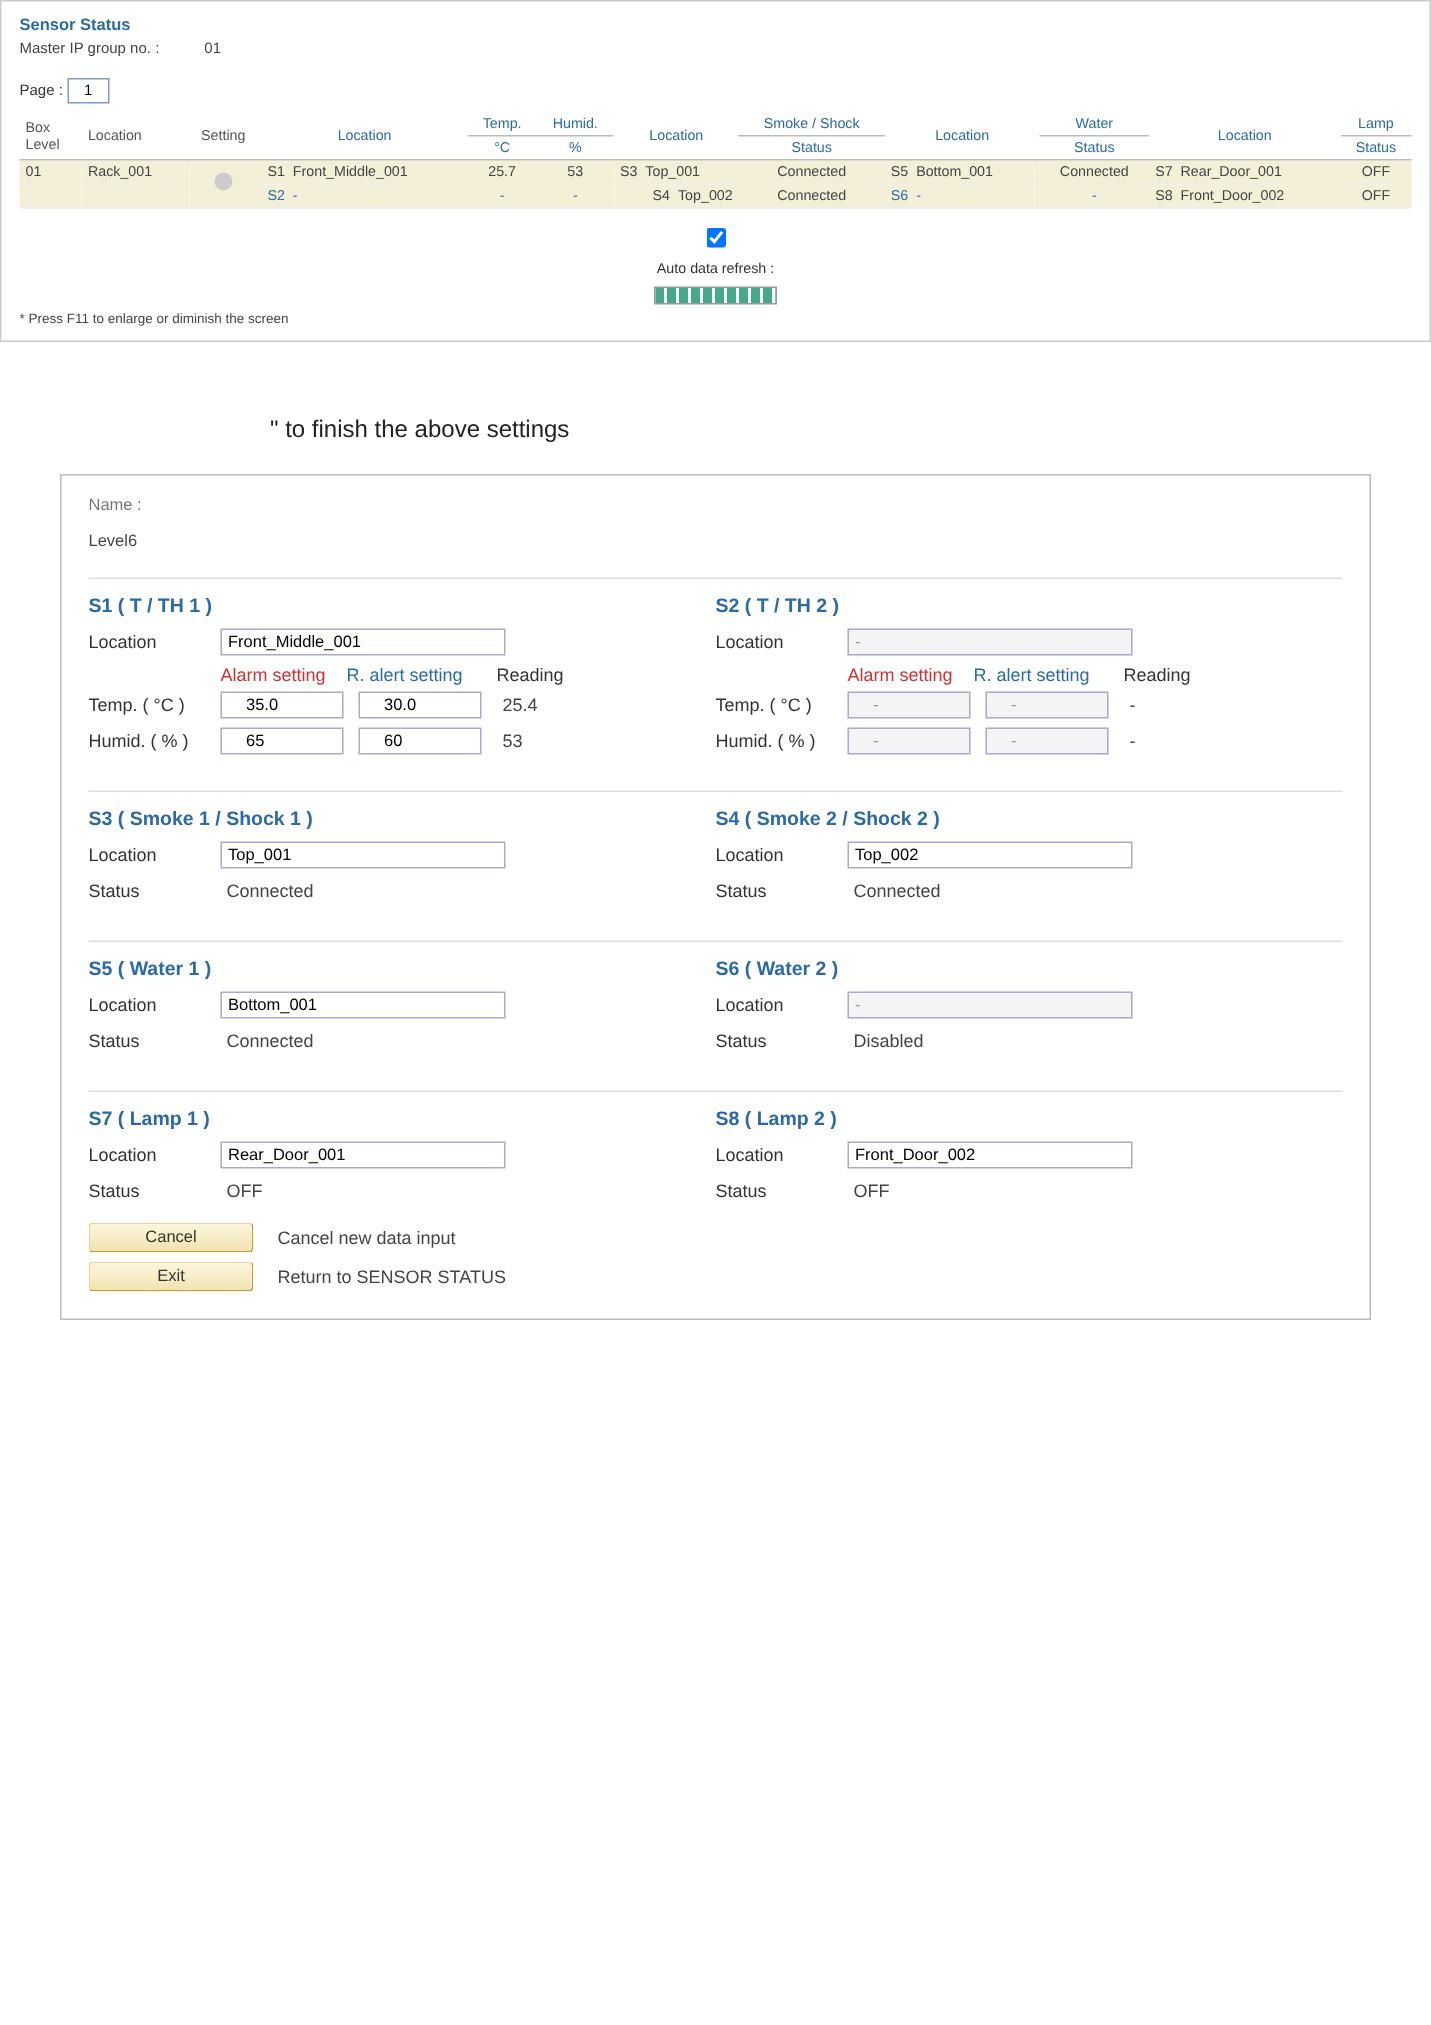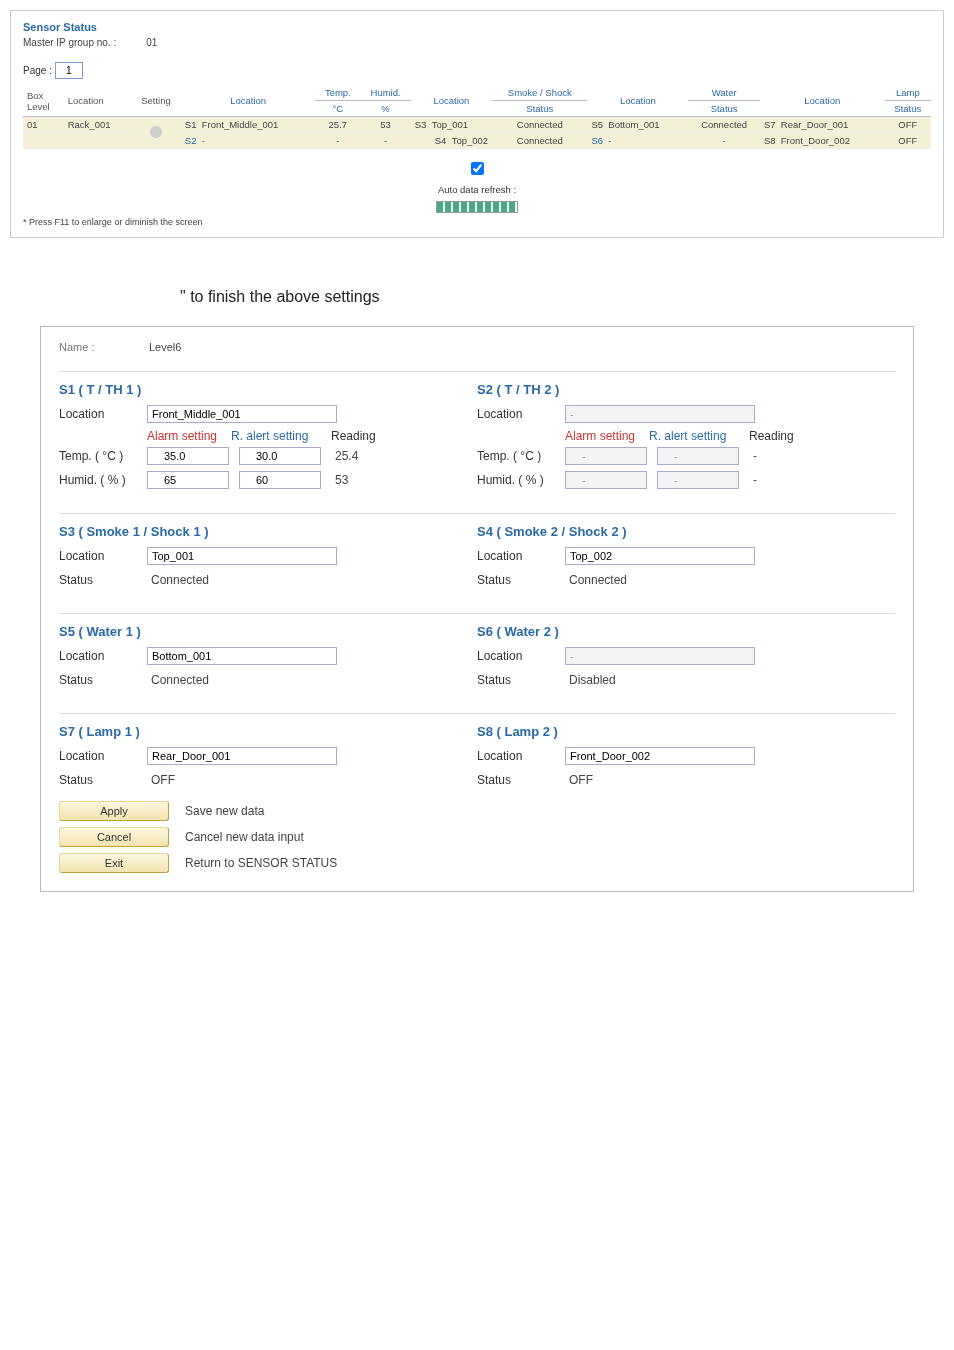--- a/index.html
+++ b/index.html
@@ -6,21 +6,20 @@
     margin: 0;
     padding: 0;
     font-family: Arial, sans-serif;
     font-size: 11px;
     color: #333;
     background: #fff;
     width: 954px;
   }
   .top-panel {
     border: 1px solid #ccc;
-    margin: 10px;
     padding: 10px 12px;
     font-size: 10px;
   }
   .top-panel .title {
     color: #2a6aa6;
     font-weight: bold;
     font-size: 11px;
   }
   .top-panel .master-row {
     margin-top: 4px;
@@ -99,20 +98,21 @@
   .detail-panel {
     border: 1px solid #bbb;
     margin: 0 40px 30px 40px;
     padding: 14px 18px 18px 18px;
   }
   .hdr-row {
     display: flex;
     gap: 12px;
     margin-bottom: 4px;
     color: #777;
+    flex-direction: column;
   }
   .hdr-row .val {
     color: #444;
   }
   .section {
     border-top: 1px solid #ddd;
     margin-top: 18px;
     padding-top: 10px;
     display: flex;
   }
@@ -401,24 +401,20 @@
         <input class="txt" value="Front_Door_002" style="">
       </div>
       <div class="row">
         <span class="lbl">Status</span>
         <span class="val-plain">OFF</span>
       </div>
     </div>
   </div>
 
   <div class="action-row">
-    <button class="action">Apply</button>
-    <span class="action-desc">Save new data</span>
-  </div>
-  <div class="action-row">
     <button class="action">Cancel</button>
     <span class="action-desc">Cancel new data input</span>
   </div>
   <div class="action-row">
     <button class="action">Exit</button>
     <span class="action-desc">Return to SENSOR STATUS</span>
   </div>
 
 </div>
 

